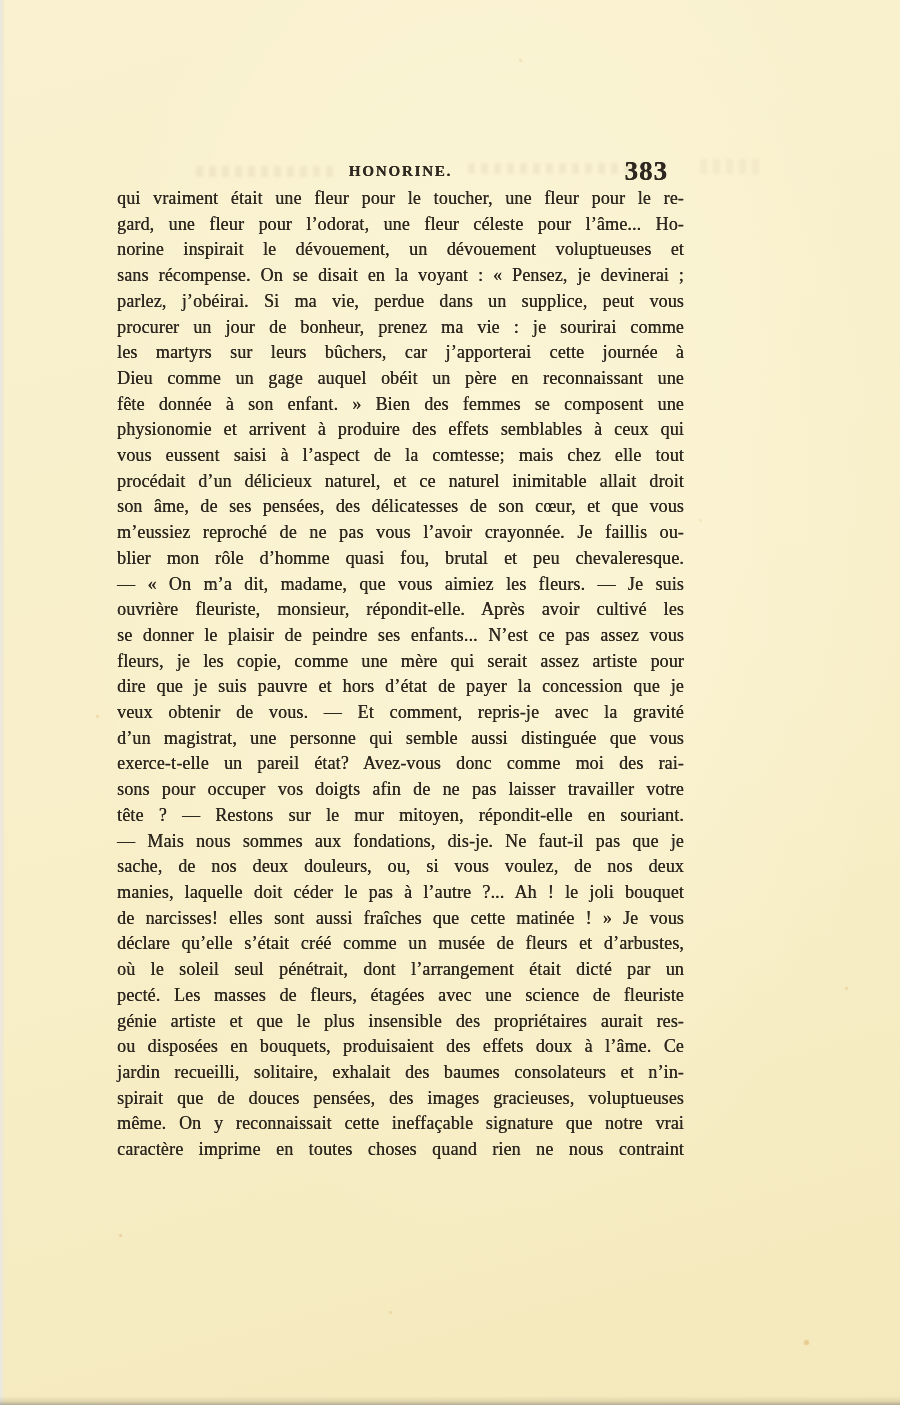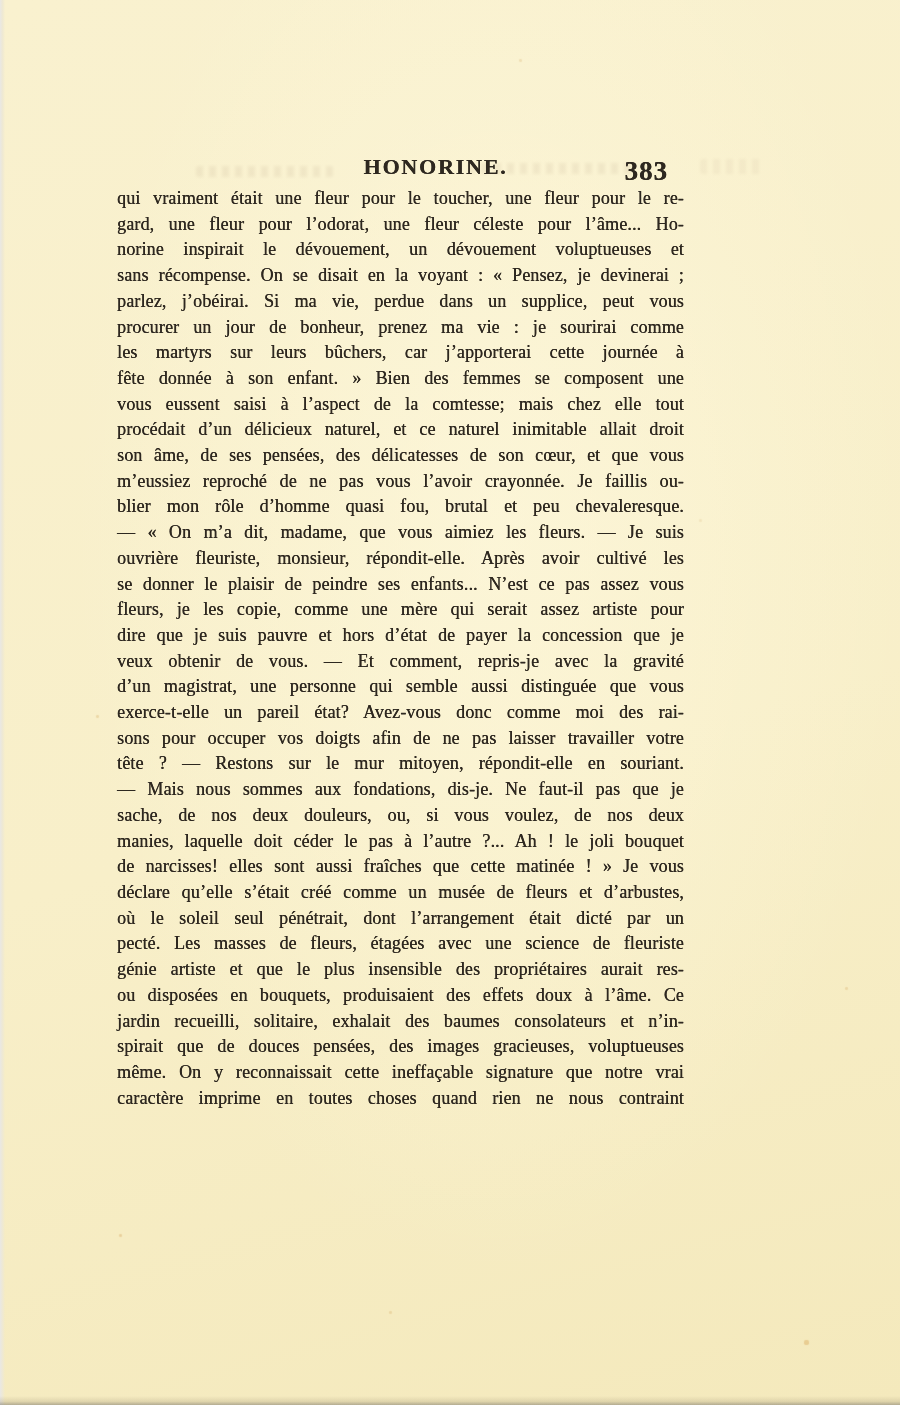--- a/index.html
+++ b/index.html
@@ -26,24 +26,23 @@
     position: absolute; left: 0; bottom: 0; width: 100%; height: 9px;
     background: linear-gradient(to bottom,
       rgba(140,130,100,0) 0%, rgba(150,138,108,0.22) 60%, rgba(125,120,108,0.55) 100%);
   }
   
   .header {
     position: absolute; left: 117px; top: 150px; width: 567px; height: 32px;
   }
   .running-title {
     position: absolute; left: 50%; bottom: 2px; transform: translateX(-50%);
-    font-weight: bold; font-size: 22px; letter-spacing: 1.8px;
+    font-weight: bold; font-size: 15px; letter-spacing: 1.8px;
     white-space: nowrap;
     text-shadow: 0.2px 0 0 currentColor;
-    margin-left: 35px;
   }
   .page-number {
     position: absolute; right: 16px; bottom: -3px;
     font-weight: bold; font-size: 27px; letter-spacing: 1px; line-height: 1;
     text-shadow: 0.2px 0 0 currentColor;
   }
   
   .text-block {
     position: absolute; left: 117px; top: 186px; width: 567px;
   }
@@ -103,21 +102,23 @@
   </div>
 
   <div class="text-block">
     <span class="text-line">qui vraiment était une fleur pour le toucher, une fleur pour le re-</span>
     <span class="text-line">gard, une fleur pour l’odorat, une fleur céleste pour l’âme... Ho-</span>
     <span class="text-line">norine inspirait le dévouement, un dévouement voluptueuses et</span>
     <span class="text-line">sans récompense. On se disait en la voyant : « Pensez, je devinerai ;</span>
     <span class="text-line">parlez, j’obéirai. Si ma vie, perdue dans un supplice, peut vous</span>
     <span class="text-line">procurer un jour de bonheur, prenez ma vie : je sourirai comme</span>
     <span class="text-line">les martyrs sur leurs bûchers, car j’apporterai cette journée à</span>
+    <span class="text-line">Dieu comme un gage auquel obéit un père en reconnaissant une</span>
     <span class="text-line">fête donnée à son enfant. » Bien des femmes se composent une</span>
+    <span class="text-line">physionomie et arrivent à produire des effets semblables à ceux qui</span>
     <span class="text-line">vous eussent saisi à l’aspect de la comtesse; mais chez elle tout</span>
     <span class="text-line">procédait d’un délicieux naturel, et ce naturel inimitable allait droit</span>
     <span class="text-line">son âme, de ses pensées, des délicatesses de son cœur, et que vous</span>
     <span class="text-line">m’eussiez reproché de ne pas vous l’avoir crayonnée. Je faillis ou-</span>
     <span class="text-line">blier mon rôle d’homme quasi fou, brutal et peu chevaleresque.</span>
     <span class="text-line">— « On m’a dit, madame, que vous aimiez les fleurs. — Je suis</span>
     <span class="text-line">ouvrière fleuriste, monsieur, répondit-elle. Après avoir cultivé les</span>
     <span class="text-line">se donner le plaisir de peindre ses enfants... N’est ce pas assez vous</span>
     <span class="text-line">fleurs, je les copie, comme une mère qui serait assez artiste pour</span>
     <span class="text-line">dire que je suis pauvre et hors d’état de payer la concession que je</span>

